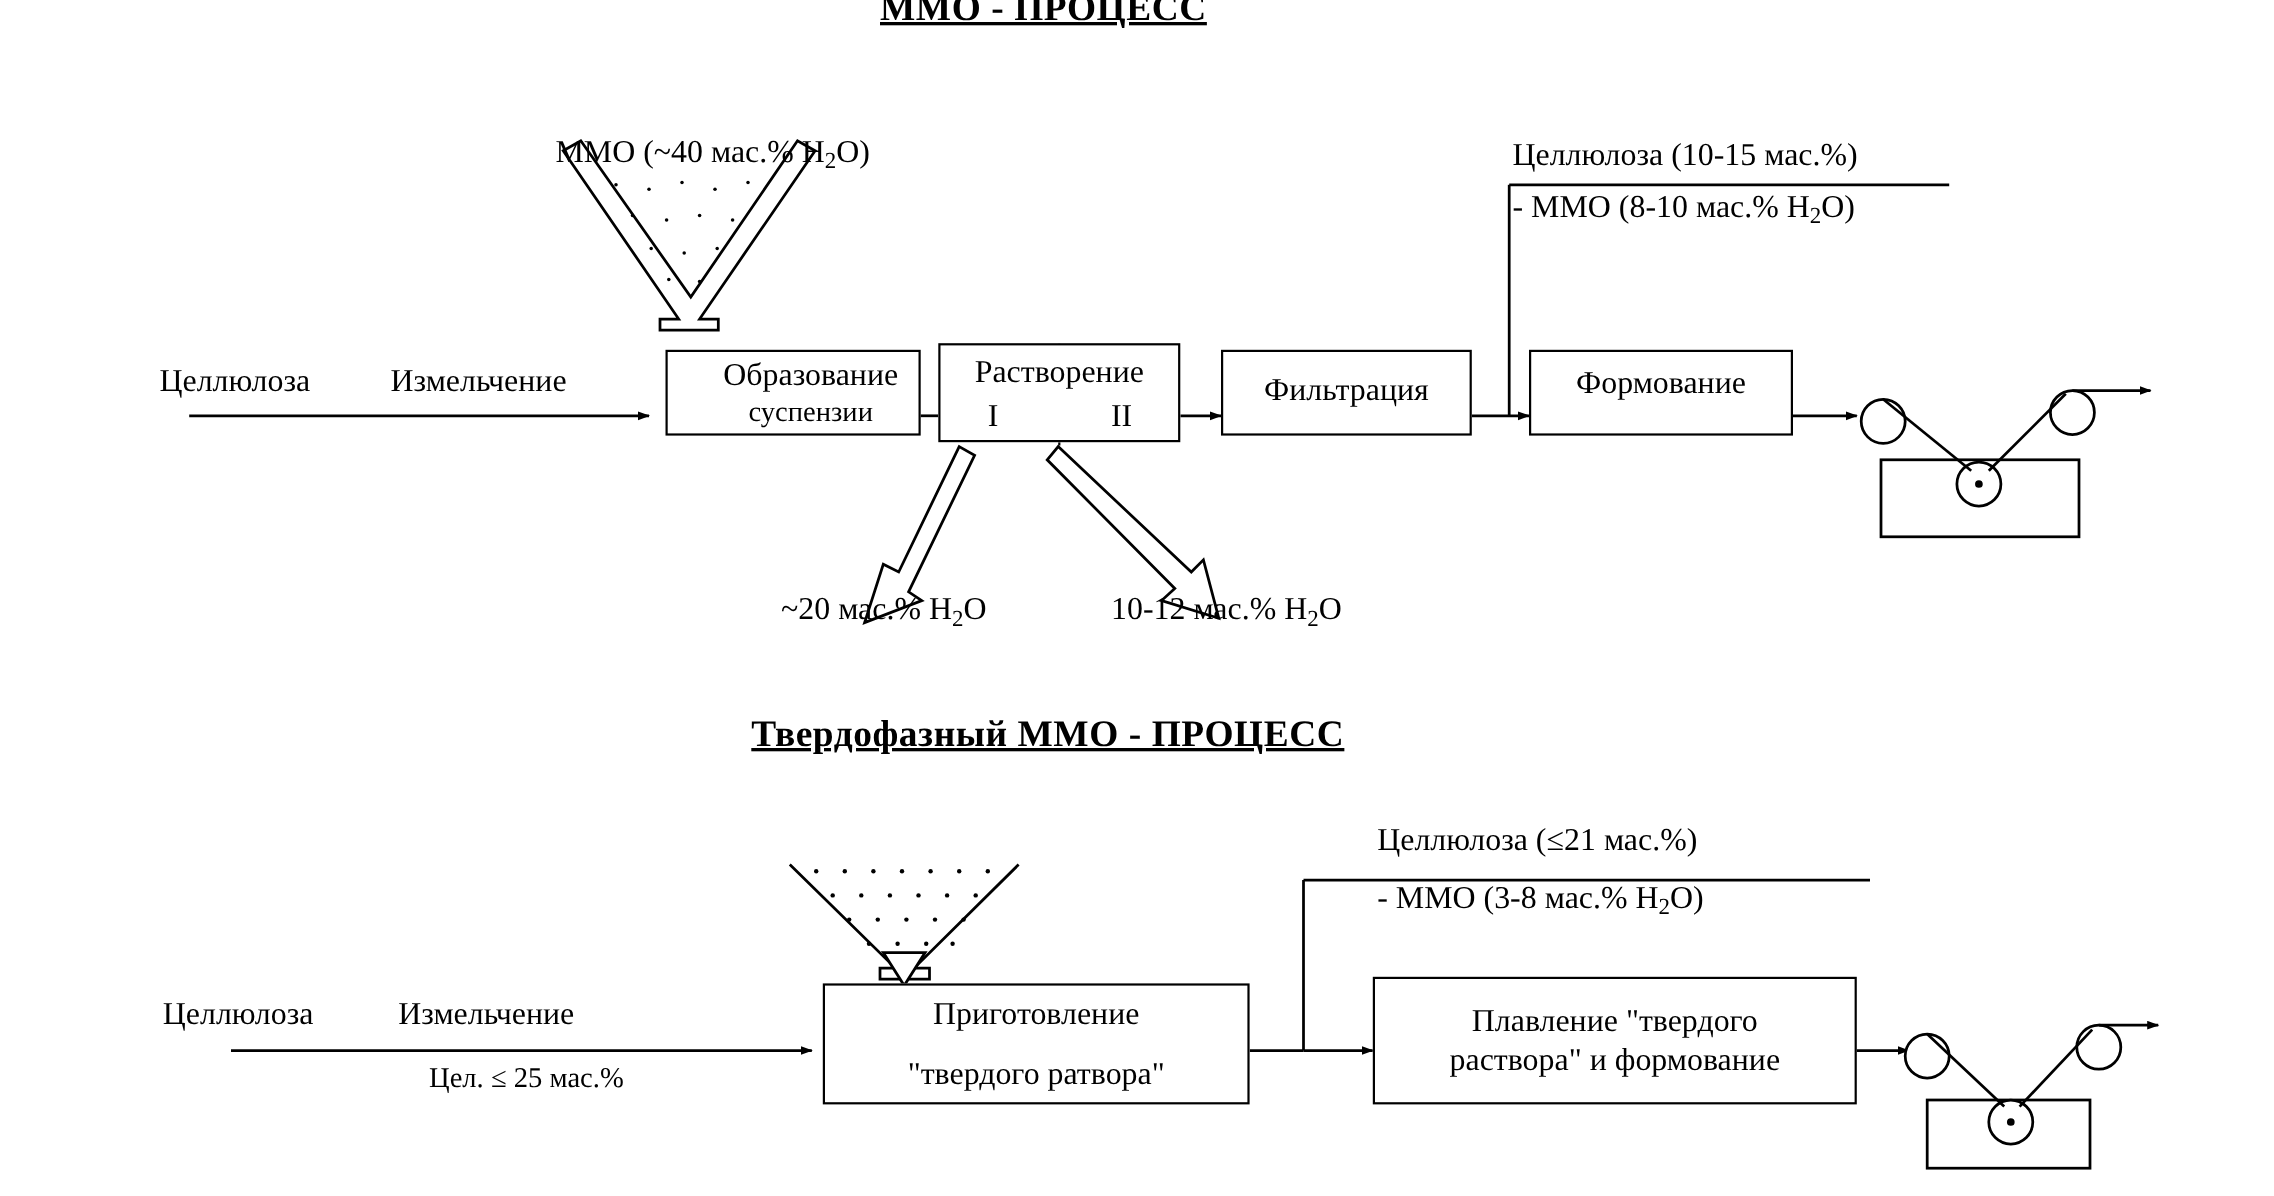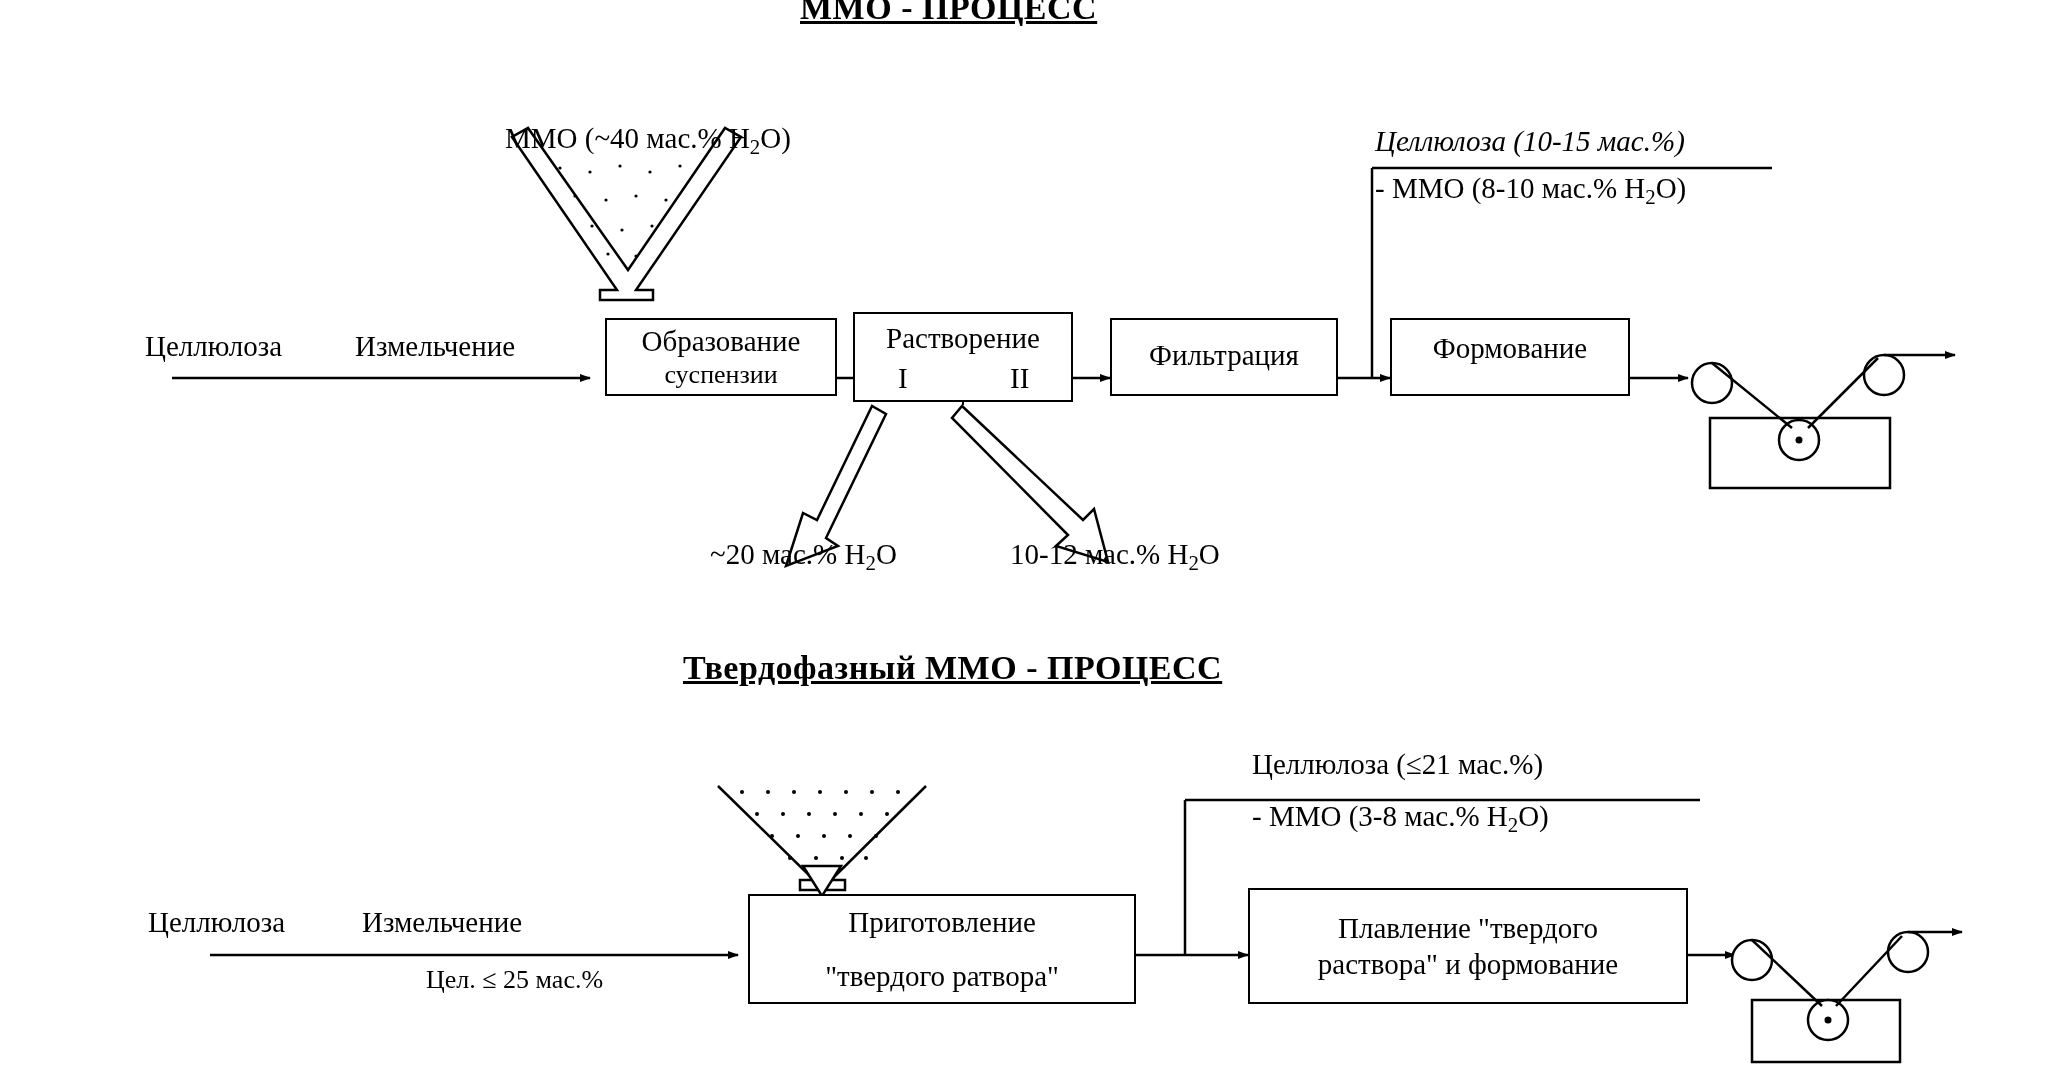--- a/index.html
+++ b/index.html
@@ -37,21 +37,20 @@
     font-weight: bold;
     font-size: 34px;
     text-decoration: underline;
     letter-spacing: 0.5px;
   }
   .label {
     font-size: 29px;
   }
   .label-sm {
     font-size: 26px;
-    margin-left: 36px;
   }
   .boxtext {
     position: absolute;
     text-align: center;
     font-size: 29px;
     line-height: 1.25;
     display: flex;
     flex-direction: column;
     align-items: center;
     justify-content: center;
@@ -186,40 +185,40 @@
   <div class="box" style="left:748px; top:894px; width:388px; height:110px;"></div>
   <div class="box" style="left:1248px; top:888px; width:440px; height:116px;"></div>
 
   <div class="txt title" style="left:800px; top:-12px;">ММО - ПРОЦЕСС</div>
 
   <div class="txt label" style="left:505px; top:122px;">ММО (~40 мас.% H<sub>2</sub>O)</div>
 
   <div class="txt label" style="left:145px; top:330px;">Целлюлоза</div>
   <div class="txt label" style="left:355px; top:330px;">Измельчение</div>
 
-  <div class="boxtext" style="left:605px; top:318px; width:232px; height:78px;">
+  <div class="boxtext" style="left:621px; top:318px; width:232px; height:78px;">
     <span>Образование</span>
     <span style="font-size:26px;">суспензии</span>
   </div>
 
   <div class="boxtext" style="left:853px; top:314px; width:220px; height:48px;">
     <span>Растворение</span>
   </div>
   <div class="txt label" style="left:898px; top:362px;">I</div>
   <div class="txt label" style="left:1010px; top:362px;">II</div>
 
   <div class="boxtext" style="left:1110px; top:318px; width:228px; height:74px;">
     <span>Фильтрация</span>
   </div>
 
   <div class="boxtext" style="left:1390px; top:318px; width:240px; height:60px;">
     <span>Формование</span>
   </div>
 
-  <div class="txt label" style="left:1375px; top:125px;font-style:italic;">Целлюлоза (10-15 мас.%)</div>
+  <div class="txt label" style="left:1375px; top:125px;">Целлюлоза (10-15 мас.%)</div>
   <div class="txt label" style="left:1375px; top:172px;">- ММО (8-10 мас.% H<sub>2</sub>O)</div>
 
   <div class="txt label" style="left:710px; top:538px;">~20 мас.% H<sub>2</sub>O</div>
   <div class="txt label" style="left:1010px; top:538px;">10-12 мас.% H<sub>2</sub>O</div>
 
   <div class="txt title" style="left:635px; top:648px;margin-left:48px;">Твердофазный   ММО - ПРОЦЕСС</div>
 
 
   <div class="txt label" style="left:148px; top:906px;">Целлюлоза</div>
   <div class="txt label" style="left:362px; top:906px;">Измельчение</div>

